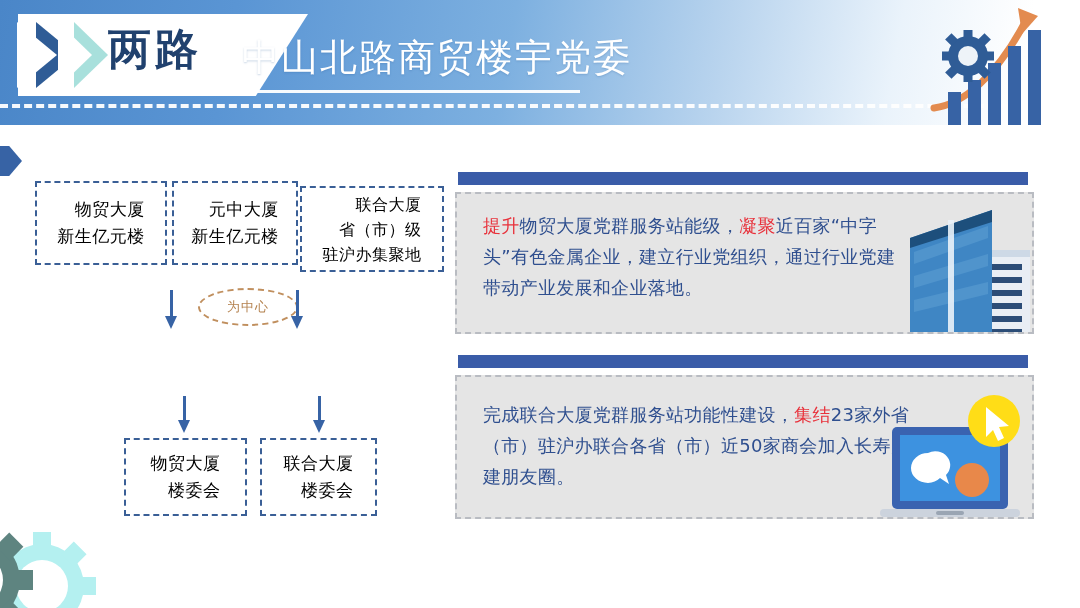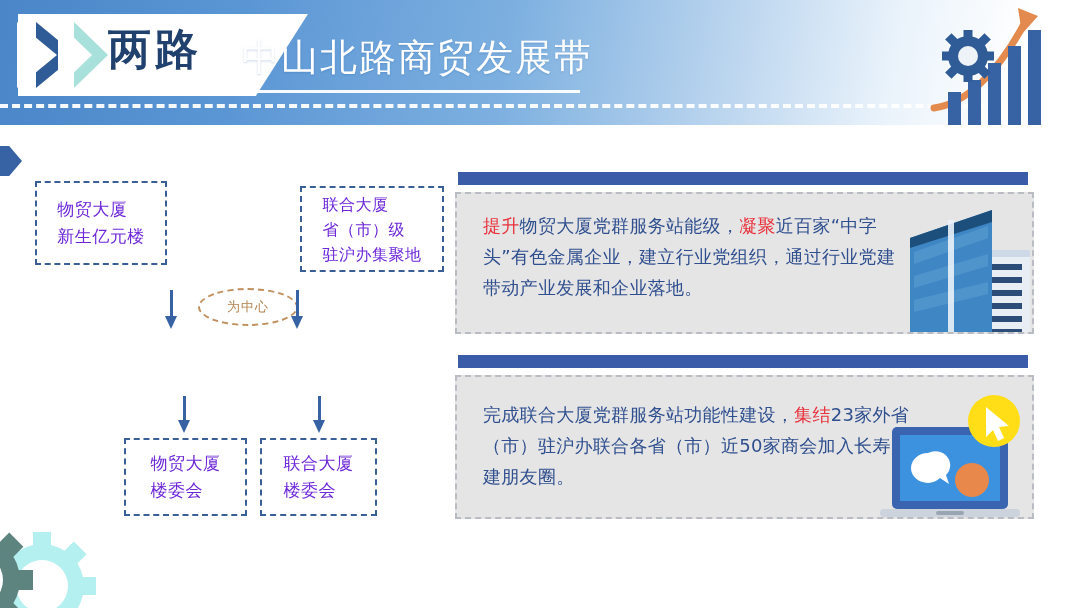--- a/index.html
+++ b/index.html
@@ -81,22 +81,22 @@
     background:#3763a5;
     clip-path:polygon(0 0, 60% 0, 100% 50%, 60% 100%, 0 100%);
   }
 
   
   .dbox{
     position:absolute;
     border:2px dashed #3a5f96;
     background:#ffffff;
     display:flex;align-items:center;justify-content:center;
-    text-align:left;
-    color:#6d28d9;
+    text-align:right;
+    color:#000000;
     font-family:"DejaVu Sans","Liberation Sans",sans-serif;
     font-size:17px;line-height:27px;letter-spacing:.5px;
   }
   #box-wumao{left:35px;top:181px;width:128px;height:80px;}
   #box-yuanzhong{left:172px;top:181px;width:122px;height:80px;}
   #box-lianhe{left:300px;top:186px;width:140px;height:82px;font-size:16px;line-height:25px;}
 
   .center-row{position:absolute;left:160px;top:286px;width:150px;height:46px;}
   .arrow-d{position:absolute;width:14px;height:40px;}
   .arrow-d .shaft{position:absolute;left:6px;top:0;width:2.5px;height:28px;background:#3763a5;}
@@ -171,21 +171,21 @@
   <div class="header">
     <div class="header-dash"></div>
 
     <div class="banner"></div>
     <div class="chev chev1"></div>
     <div class="chev chev1b"></div>
     <div class="chev chev2"></div>
     <div class="chev chev2b"></div>
 
     <div class="banner-label">两路</div>
-    <div class="header-title">中山北路商贸发展带</div>
+    <div class="header-title">中山北路商贸楼宇党委</div>
     <div class="header-underline"></div>
 
     <div class="hdr-deco">
       <svg width="150" height="125" viewBox="0 0 150 125">
         <path d="M28 108 C58 104 90 76 118 24" stroke="#e38b4f" stroke-width="7" fill="none" stroke-linecap="round"></path>
         <path d="M112 8 L132 16 L116 34 Z" fill="#e38b4f"></path>
         <rect x="42" y="92" width="13" height="33" fill="#3763a5"></rect>
         <rect x="62" y="80" width="13" height="45" fill="#3763a5"></rect>
         <rect x="82" y="63" width="13" height="62" fill="#3763a5"></rect>
         <rect x="102" y="46" width="13" height="79" fill="#3763a5"></rect>
@@ -210,20 +210,26 @@
 
   <div class="left-mark"></div>
 
   <div class="dbox" id="box-wumao">
     <div>
       <div>物贸大厦</div>
       <div>新生亿元楼</div>
     </div>
   </div>
 
+  <div class="dbox" id="box-yuanzhong">
+    <div>
+      <div>元中大厦</div>
+      <div>新生亿元楼</div>
+    </div>
+  </div>
 
   <div class="dbox" id="box-lianhe">
     <div>
       <div>联合大厦</div>
       <div>省（市）级</div>
       <div>驻沪办集聚地</div>
     </div>
   </div>
 
   <div class="center-row">

